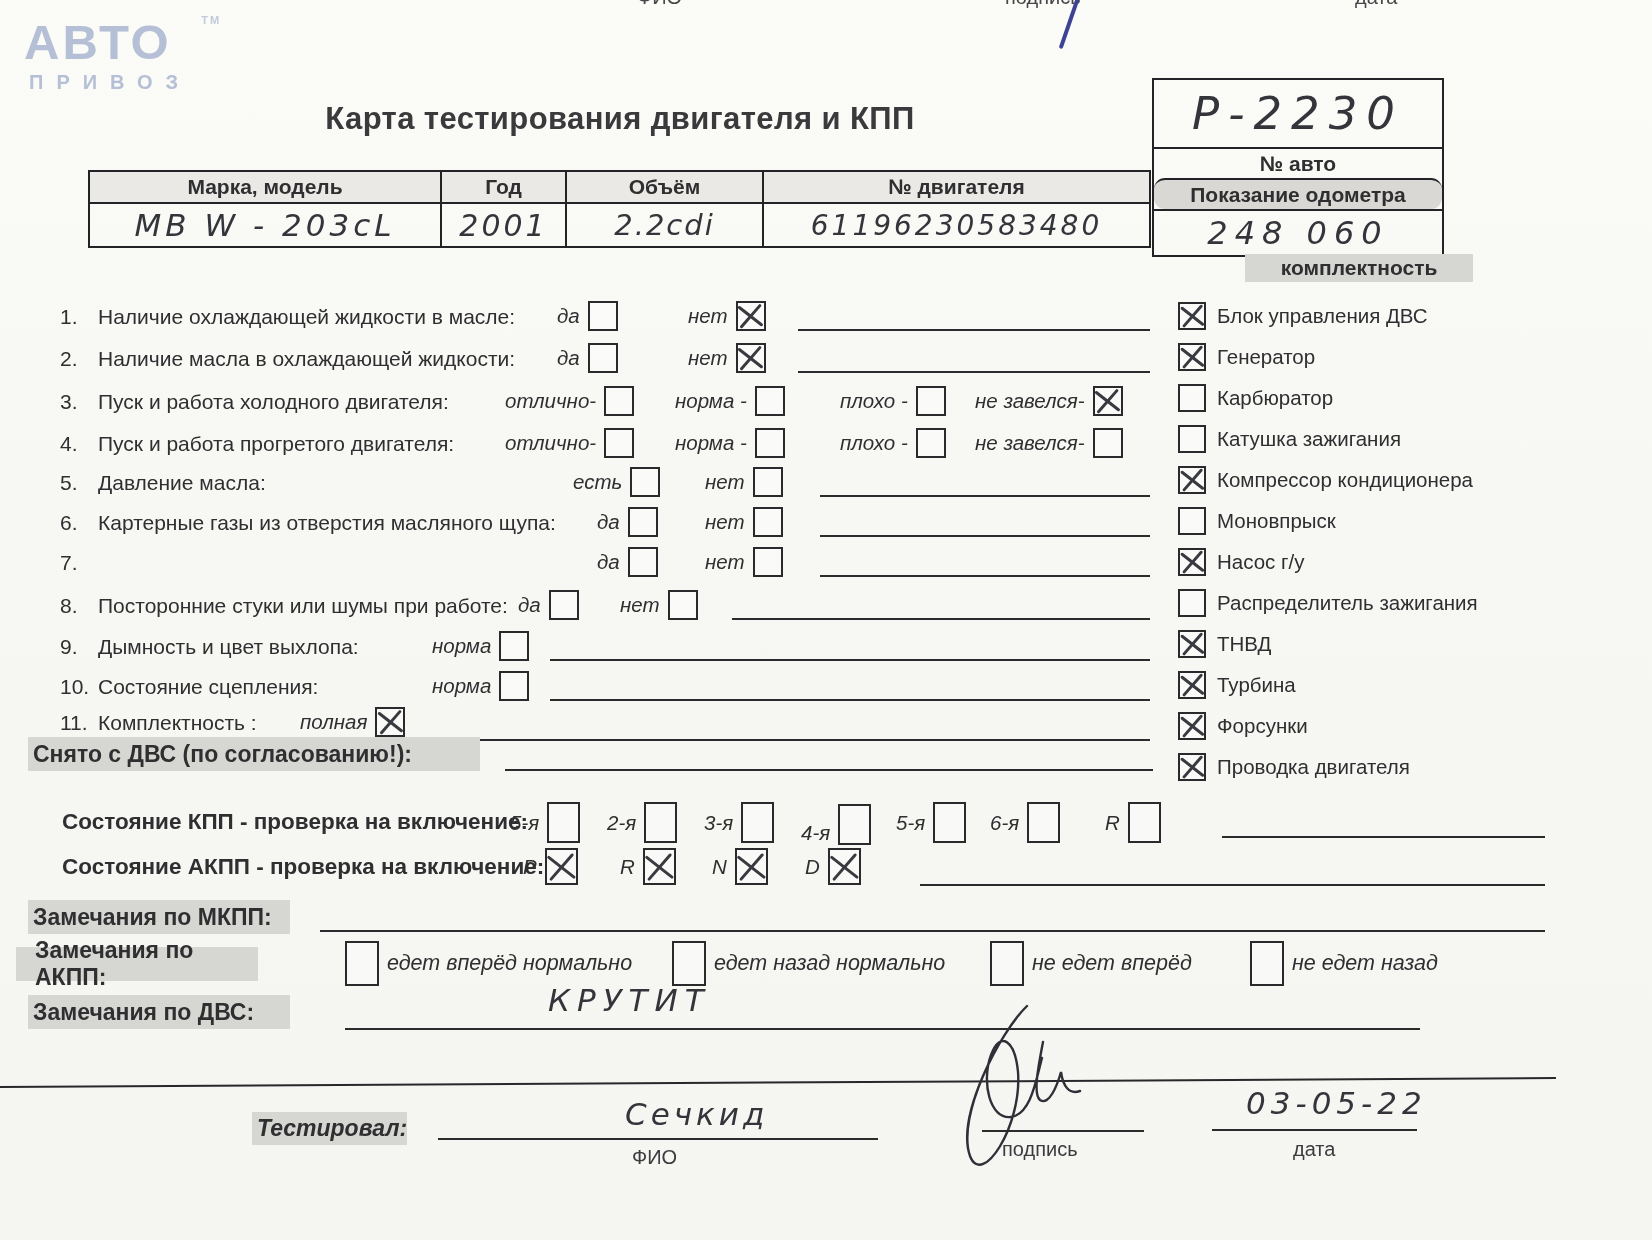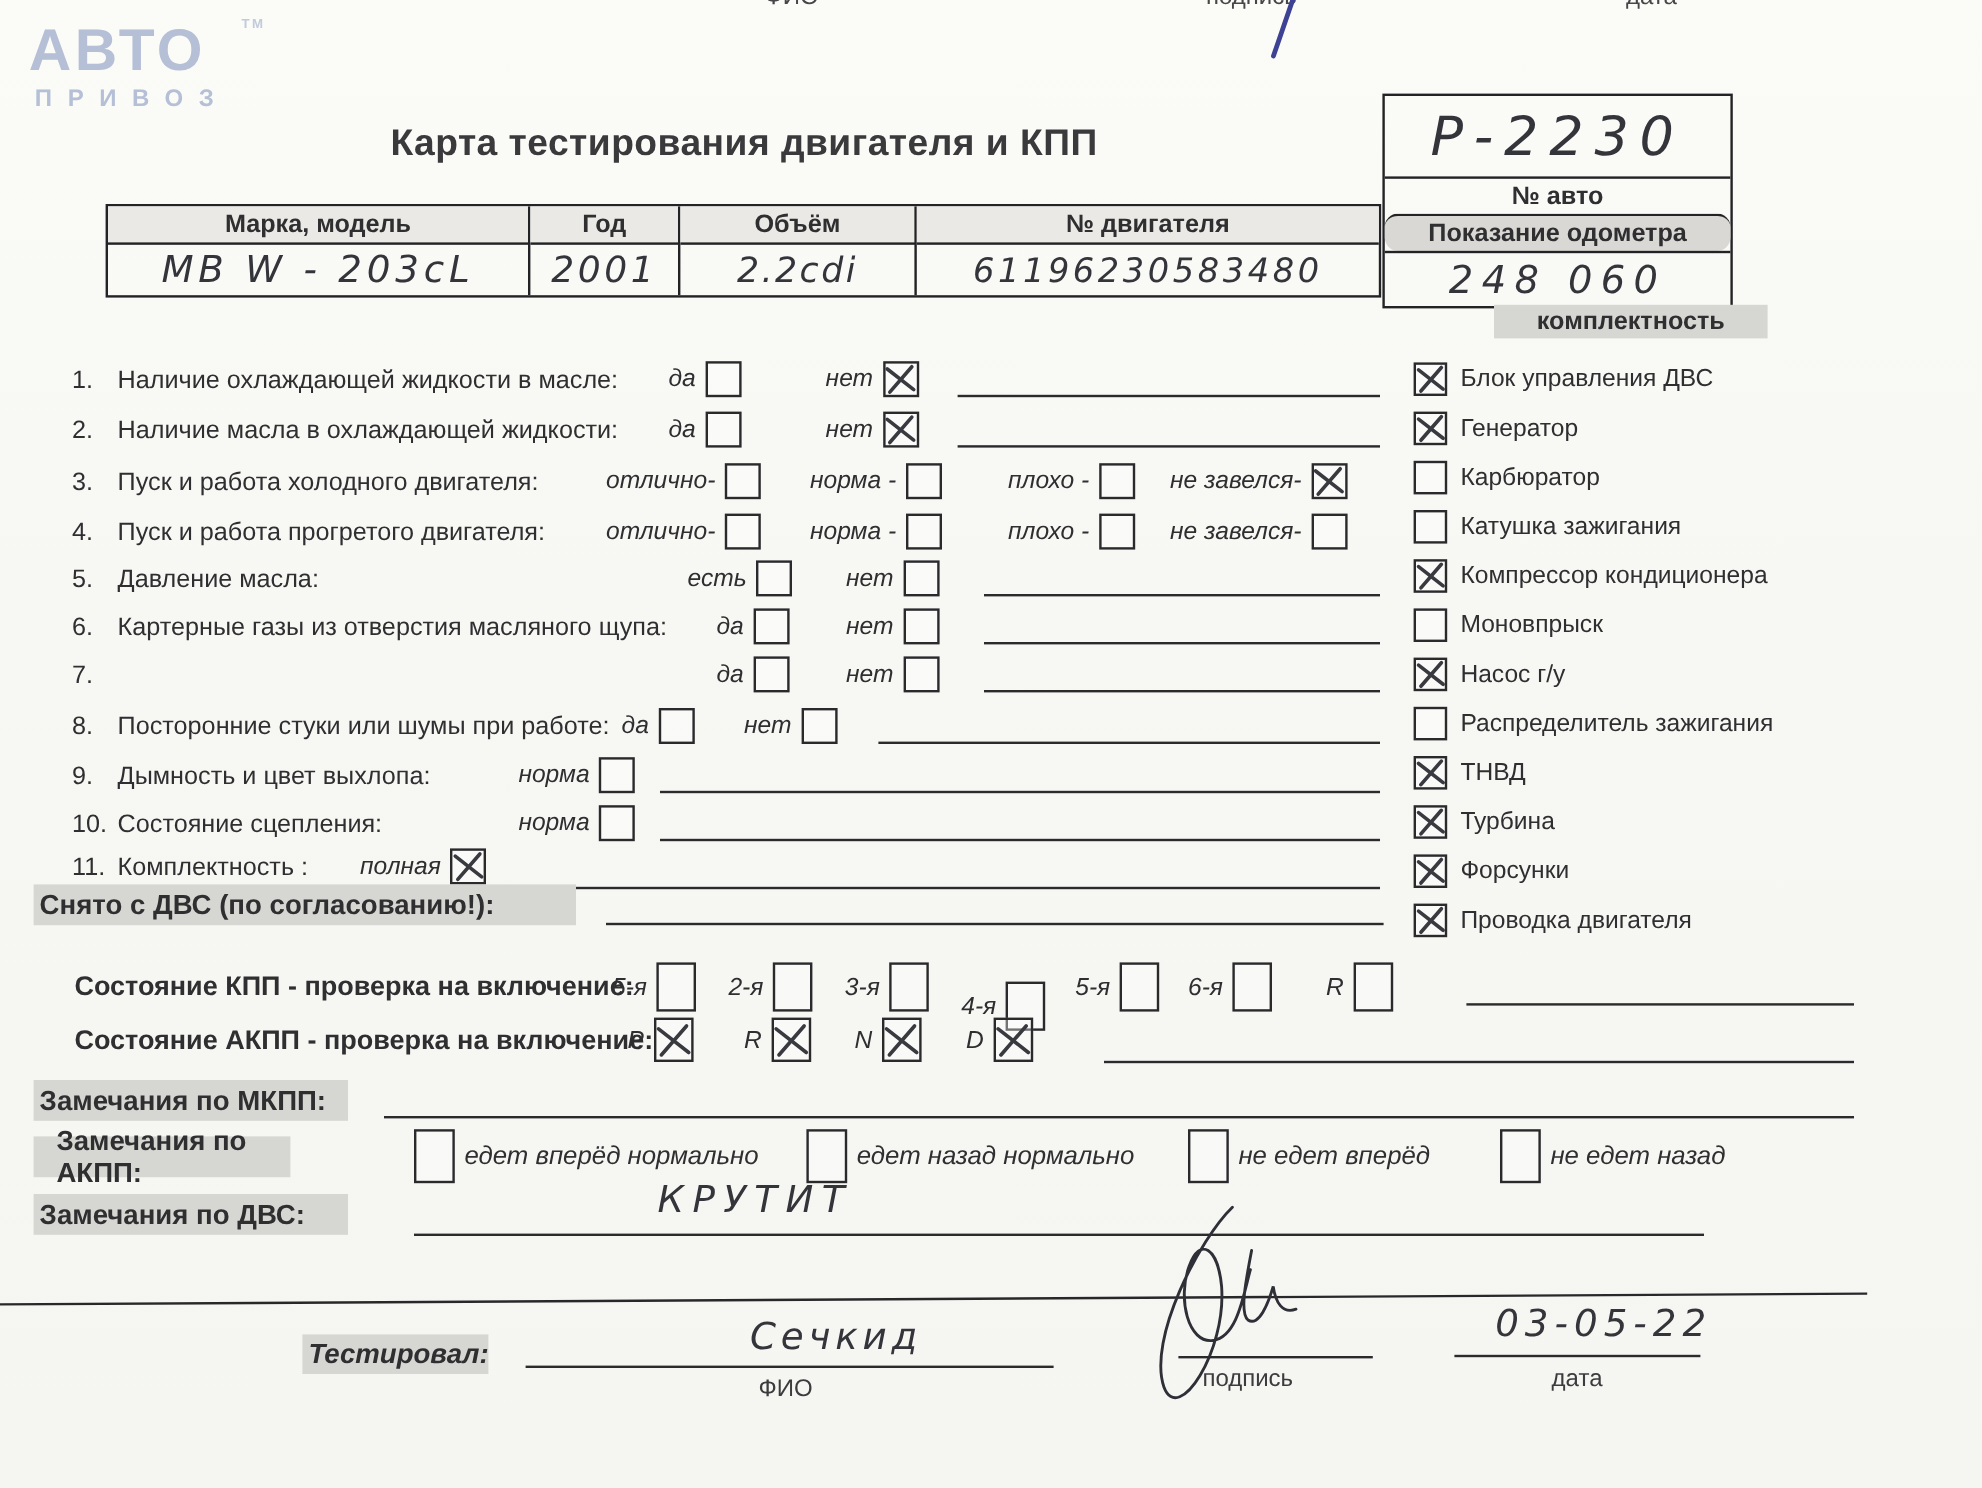--- a/index.html
+++ b/index.html
@@ -317,21 +317,21 @@
         <span class="cb cb-gear"></span>
       </span>
     <span class="opt" style="left:545px;top:2px;">
         <span class="ol">2-я</span>
         <span class="cb cb-gear"></span>
       </span>
     <span class="opt" style="left:642px;top:2px;">
         <span class="ol">3-я</span>
         <span class="cb cb-gear"></span>
       </span>
-    <span class="opt" style="left:739px;top:18px;">
+    <span class="opt" style="left:739px;top:4px;align-items:flex-end;">
         <span class="ol">4-я</span>
         <span class="cb cb-gear"></span>
       </span>
     <span class="opt" style="left:834px;top:2px;">
         <span class="ol">5-я</span>
         <span class="cb cb-gear"></span>
       </span>
     <span class="opt" style="left:928px;top:2px;">
         <span class="ol">6-я</span>
         <span class="cb cb-gear"></span>
@@ -360,21 +360,21 @@
     <span class="opt" style="left:743px;top:2px;">
         <span class="ol">D</span>
         <span class="cb cb-mode checked"></span>
       </span>
     <span class="nline" style="left:858px;width:625px;top:38px;"></span>
   </div>
 
   <div class="secbar shade" style="left:28px;top:900px;width:262px;height:34px;">Замечания по МКПП:</div>
   <span class="nline" style="left:320px;top:930px;width:1225px;"></span>
 
-  <div class="secbar shade" style="left:28px;top:947px;width:214px;height:34px;padding-left:19px;">Замечания по АКПП:</div>
+  <div class="secbar shade" style="left:16px;top:947px;width:242px;height:34px;padding-left:19px;">Замечания по АКПП:</div>
   <span class="opt" style="left:345px;top:941px;">
       <span class="cb cb-note"></span>
       <span class="ol" style="font-size:21.5px;">едет вперёд нормально</span>
     </span>
   <span class="opt" style="left:672px;top:941px;">
       <span class="cb cb-note"></span>
       <span class="ol" style="font-size:21.5px;">едет назад нормально</span>
     </span>
   <span class="opt" style="left:990px;top:941px;">
       <span class="cb cb-note"></span>

